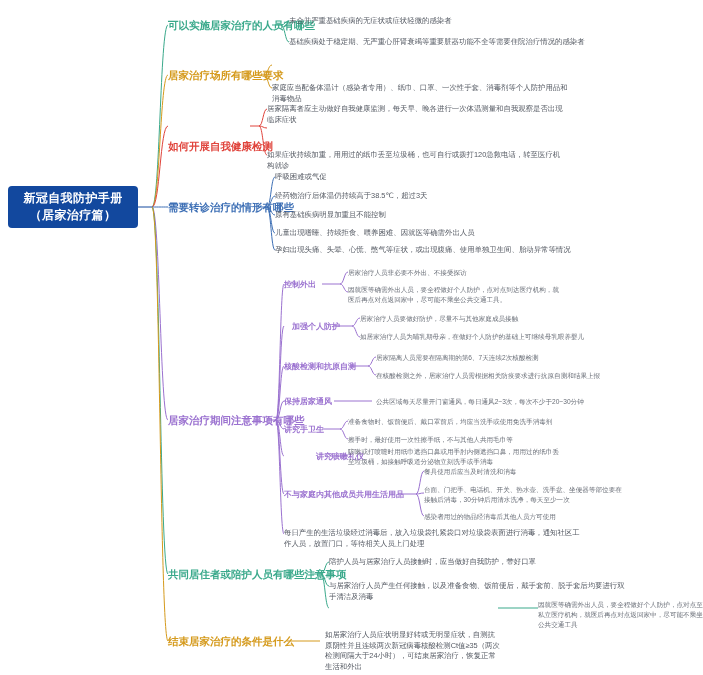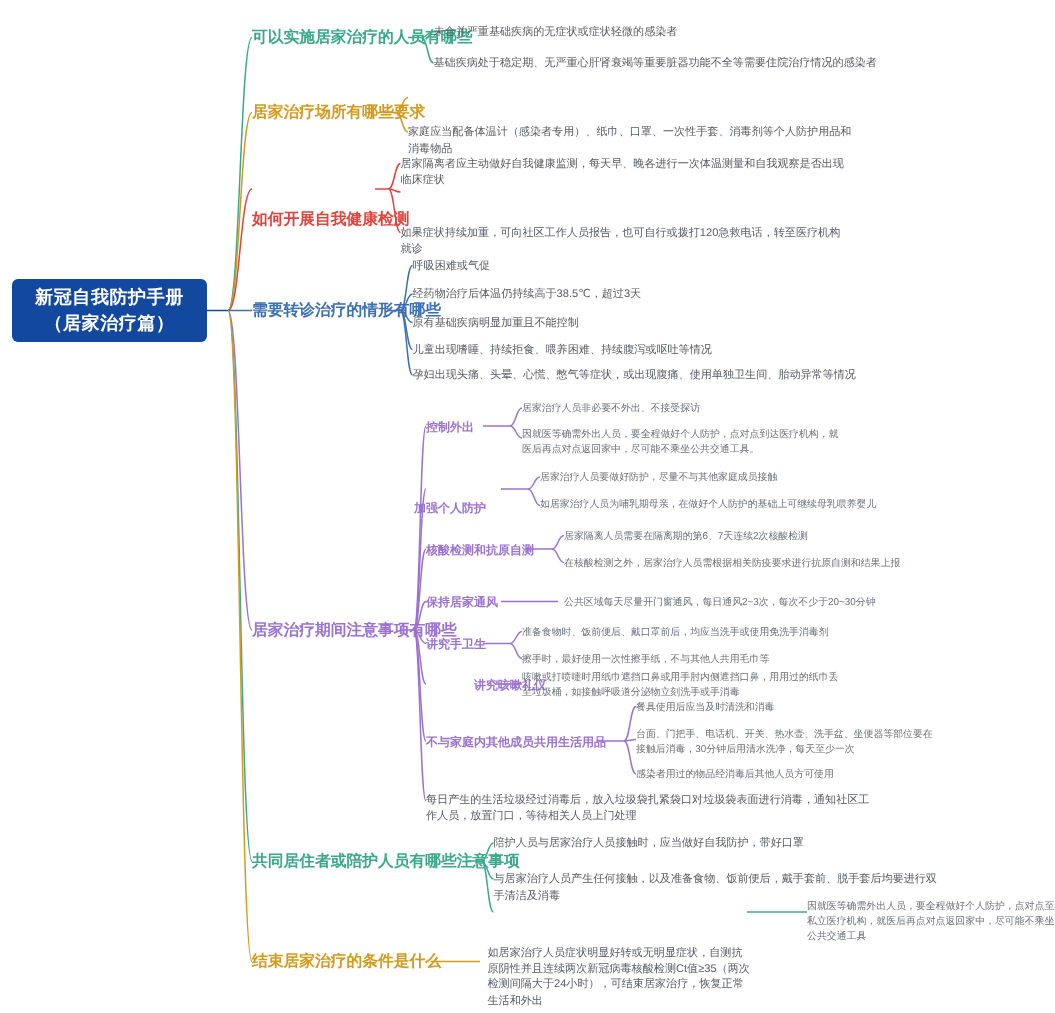--- a/index.html
+++ b/index.html
@@ -164,36 +164,36 @@
 
   <div class="l2" style="left:168px; top:19px; color:#3aa98b;">可以实施居家治疗的人员有哪些</div>
   <div class="l3 w1" style="left:289px; top:16px;">未合并严重基础疾病的无症状或症状轻微的感染者</div>
   <div class="l3 w5" style="left:289px; top:37px;">基础疾病处于稳定期、无严重心肝肾衰竭等重要脏器功能不全等需要住院治疗情况的感染者</div>
 
   <div class="l2" style="left:168px; top:69px; color:#d59a1c;">居家治疗场所有哪些要求</div>
   <div class="l3 w5" style="left:272px; top:83px;">家庭应当配备体温计（感染者专用）、纸巾、口罩、一次性手套、消毒剂等个人防护用品和消毒物品</div>
 
   <div class="l2" style="left:168px; top:120px; color:#e0443c;margin-top:20px;">如何开展自我健康检测</div>
   <div class="l3 w5" style="left:267px; top:104px;">居家隔离者应主动做好自我健康监测，每天早、晚各进行一次体温测量和自我观察是否出现临床症状</div>
-  <div class="l3 w5" style="left:267px; top:150px;">如果症状持续加重，可向社区工作人员报告，也可自行或拨打120急救电话，转至医疗机构就诊</div>
+  <div class="l3 w5" style="left:267px; top:150px;">如果症状持续加重，用用过的纸巾丢至垃圾桶，也可自行或拨打120急救电话，转至医疗机构就诊</div>
 
   <div class="l2" style="left:168px; top:201px; color:#3d6fb5;">需要转诊治疗的情形有哪些</div>
   <div class="l3 w5" style="left:275px; top:172px;">呼吸困难或气促</div>
   <div class="l3 w5" style="left:275px; top:191px;">经药物治疗后体温仍持续高于38.5℃，超过3天</div>
   <div class="l3 w5" style="left:275px; top:210px;">原有基础疾病明显加重且不能控制</div>
-  <div class="l3 w5" style="left:275px; top:228px;">儿童出现嗜睡、持续拒食、喂养困难、持续腹泻或呕吐等情况</div>
+  <div class="l3 w5" style="left:275px; top:228px;">儿童出现嗜睡、持续拒食、喂养困难、因就医等确需外出人员</div>
   <div class="l3 w5" style="left:275px; top:245px;">孕妇出现头痛、头晕、心慌、憋气等症状，或出现腹痛、使用单独卫生间、胎动异常等情况</div>
 
   <div class="l2" style="left:168px; top:414px; color:#9b72d0;">居家治疗期间注意事项有哪些</div>
 
   <div class="l3 bold" style="left:284px; top:279px; color:#9b72d0;">控制外出</div>
   <div class="l4 w6" style="left:348px; top:268px;">居家治疗人员非必要不外出、不接受探访</div>
   <div class="l4 w6" style="left:348px; top:285px;">因就医等确需外出人员，要全程做好个人防护，点对点到达医疗机构，就医后再点对点返回家中，尽可能不乘坐公共交通工具。</div>
 
-  <div class="l3 bold" style="left:276px; top:321px; color:#9b72d0;margin-top:12px;">加强个人防护</div>
+  <div class="l3 bold" style="left:292px; top:321px; color:#9b72d0;">加强个人防护</div>
   <div class="l4 w3" style="left:360px; top:314px;">居家治疗人员要做好防护，尽量不与其他家庭成员接触</div>
   <div class="l4 w3" style="left:360px; top:332px;">如居家治疗人员为哺乳期母亲，在做好个人防护的基础上可继续母乳喂养婴儿</div>
 
   <div class="l3 bold" style="left:284px; top:361px; color:#9b72d0;">核酸检测和抗原自测</div>
   <div class="l4 w6" style="left:376px; top:353px;">居家隔离人员需要在隔离期的第6、7天连续2次核酸检测</div>
   <div class="l4 w3" style="left:376px; top:371px;">在核酸检测之外，居家治疗人员需根据相关防疫要求进行抗原自测和结果上报</div>
 
   <div class="l3 bold" style="left:284px; top:396px; color:#9b72d0;text-align:center;">保持居家通风</div>
   <div class="l4 w3" style="left:376px; top:397px;">公共区域每天尽量开门窗通风，每日通风2~3次，每次不少于20~30分钟</div>
 

